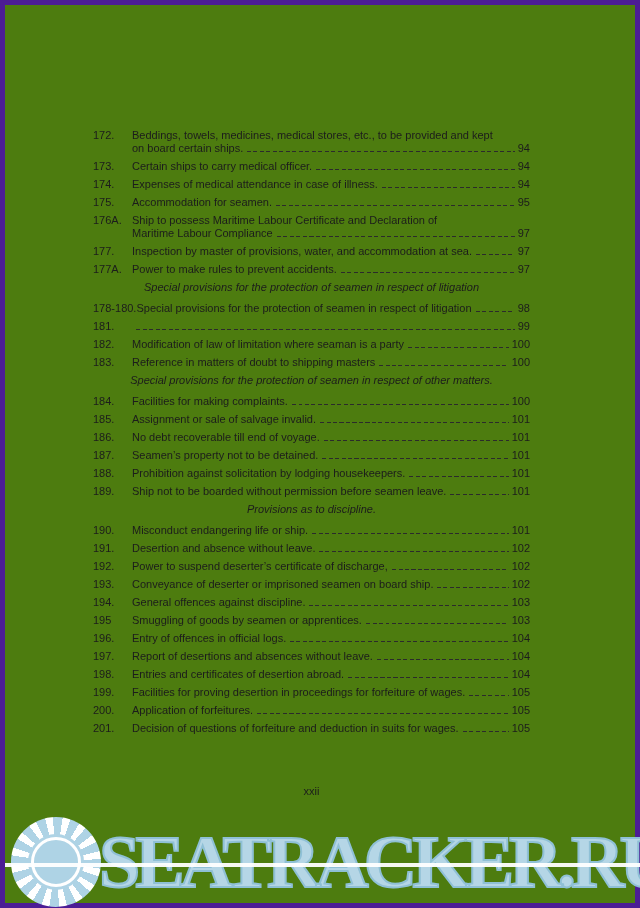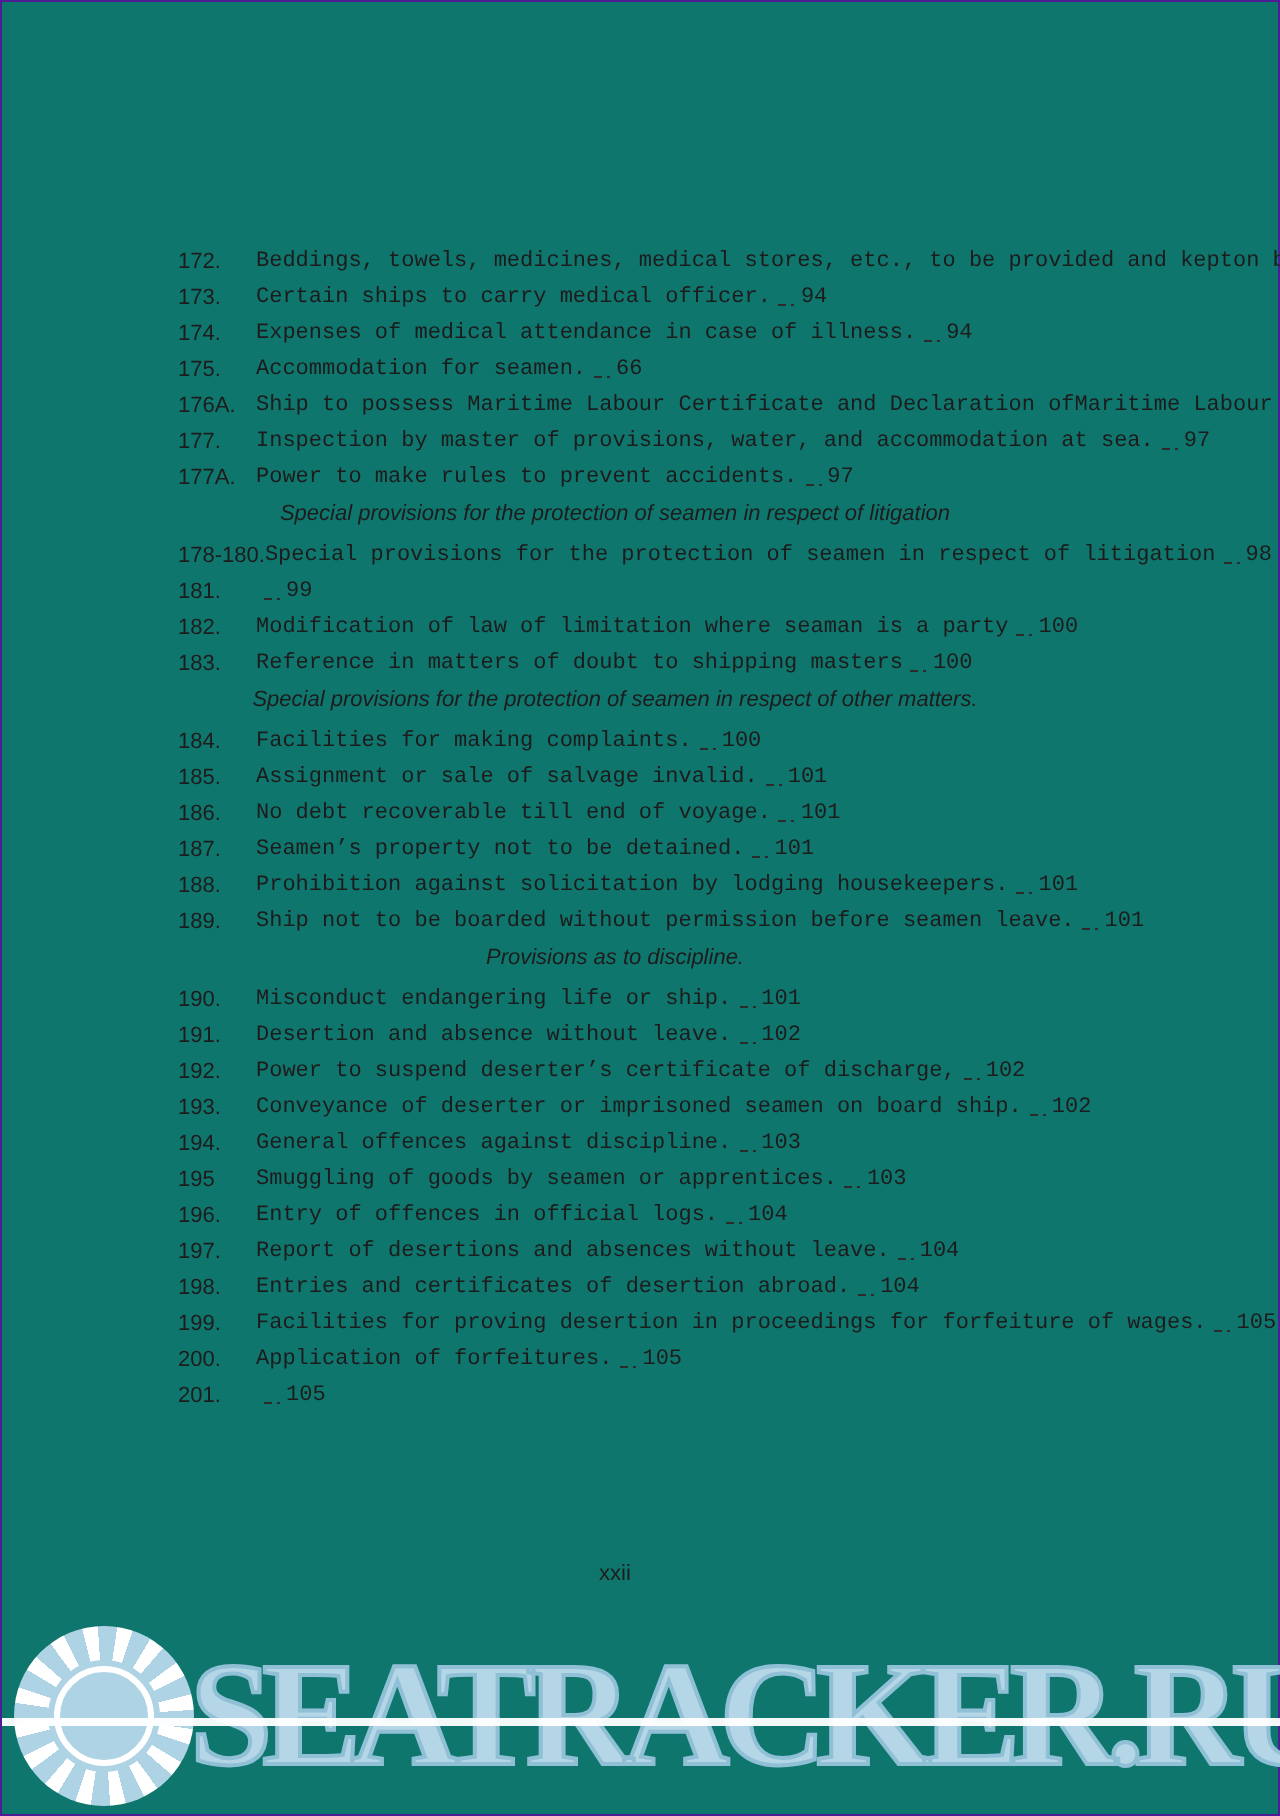--- a/index.html
+++ b/index.html
@@ -1,27 +1,27 @@
 <!DOCTYPE html>
 <html><head>
 <meta charset="utf-8">
 <style>
   html,body{margin:0;padding:0;}
   body{
     width:640px;height:908px;position:relative;background:#ffffff;
     font-family:"Liberation Sans",sans-serif;color:#1c1c1c;overflow:hidden;
   }
   .page{
-    position:absolute;inset:0;background:#0f766e;
-    border:1px solid #4c1d95;box-sizing:border-box;
+    position:absolute;inset:0;background:#4d7c0f;
+    border:5px solid #4c1d95;box-sizing:border-box;
   }
   .toc{position:absolute;left:88px;top:124px;width:437px;}
   .row{display:flex;margin-bottom:5px;font-size:11px;line-height:13px;}
   .num{min-width:39px;flex:0 0 auto;white-space:nowrap;}
-  .entry-body{flex:1;display:flex;flex-direction:row;min-width:0;font-family:Liberation Mono, monospace;}
+  .entry-body{flex:1;display:flex;flex-direction:column;min-width:0;}
   .l1{white-space:nowrap;}
   .lineflex{display:flex;min-width:0;align-items:flex-end;}
   .txt{white-space:nowrap;flex:0 0 auto;}
   .leader{
     flex:1 1 auto;height:1px;align-self:flex-end;margin:0 3px 3px 4px;
     background:repeating-linear-gradient(90deg,#2b2b2b 0 4px,transparent 4px 6.5px);
     min-width:8px;
   }
   .pg{flex:0 0 auto;text-align:right;white-space:nowrap;}
   .heading{
@@ -90,21 +90,21 @@
             <span class="pg">94</span>
           </div>
         </div>
       </div>
       <div class="row">
         <span class="num">175.</span>
         <div class="entry-body">
           <div class="lineflex">
             <span class="txt">Accommodation for seamen.</span>
             <span class="leader"></span>
-            <span class="pg">66</span>
+            <span class="pg">95</span>
           </div>
         </div>
       </div>
       <div class="row">
         <span class="num">176A.</span>
         <div class="entry-body">
           <div class="l1">Ship to possess Maritime Labour Certificate and Declaration of</div>
           <div class="lineflex">
             <span class="txt">Maritime Labour Compliance</span>
             <span class="leader"></span>
@@ -341,20 +341,21 @@
             <span class="txt">Application of forfeitures.</span>
             <span class="leader"></span>
             <span class="pg">105</span>
           </div>
         </div>
       </div>
       <div class="row">
         <span class="num">201.</span>
         <div class="entry-body">
           <div class="lineflex">
+            <span class="txt">Decision of questions of forfeiture and deduction in suits for wages.</span>
             <span class="leader"></span>
             <span class="pg">105</span>
           </div>
         </div>
       </div>
     </div>
 
   <div class="footer-page-number">xxii</div>
 
   <div class="watermark">

